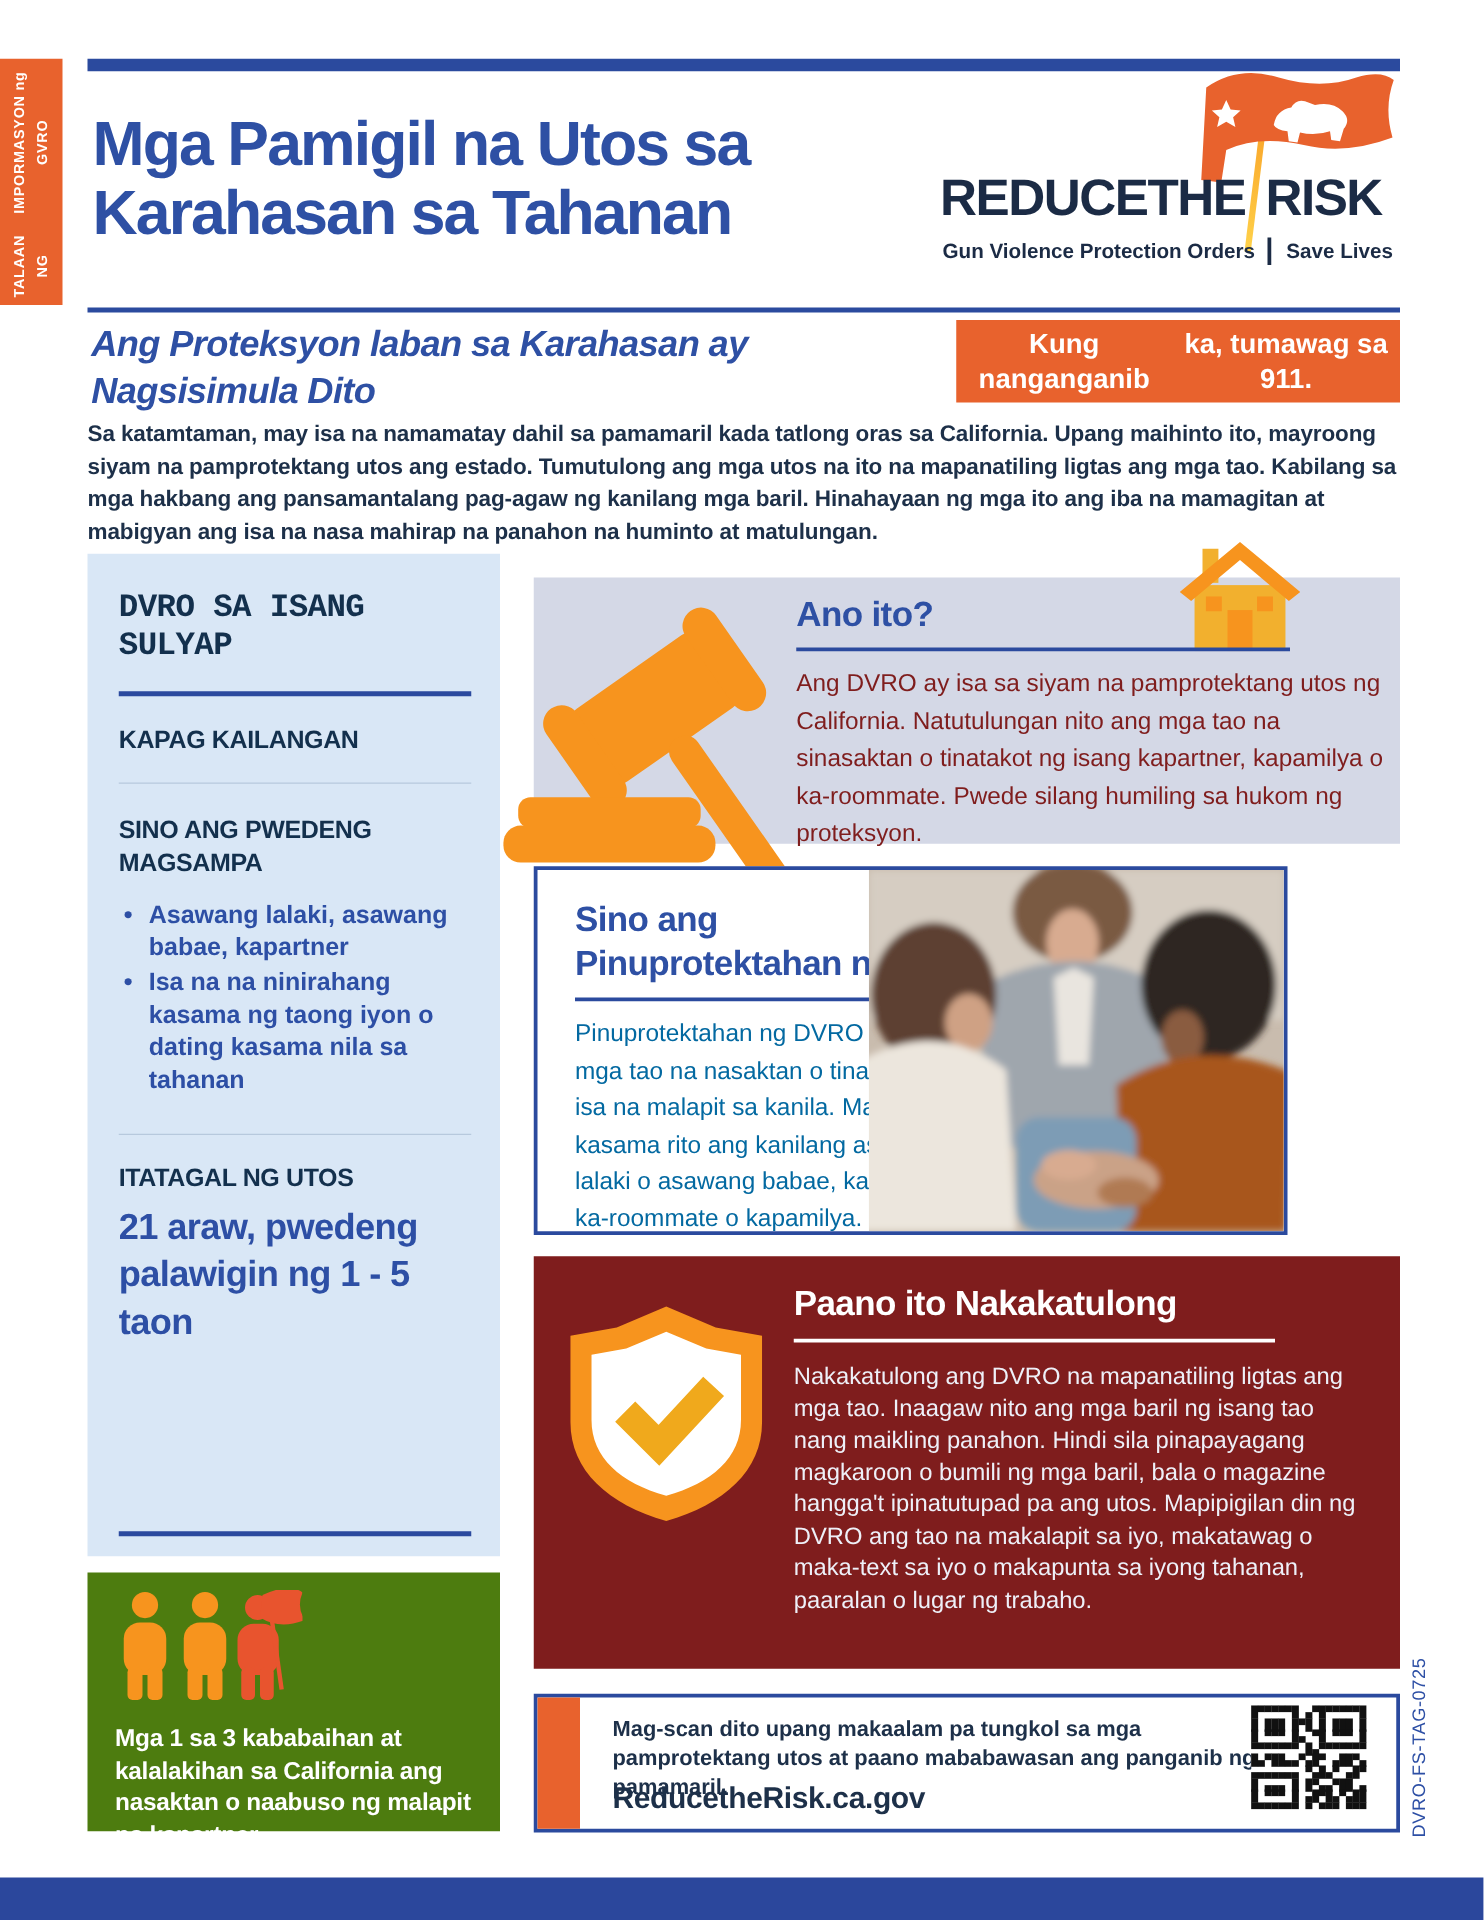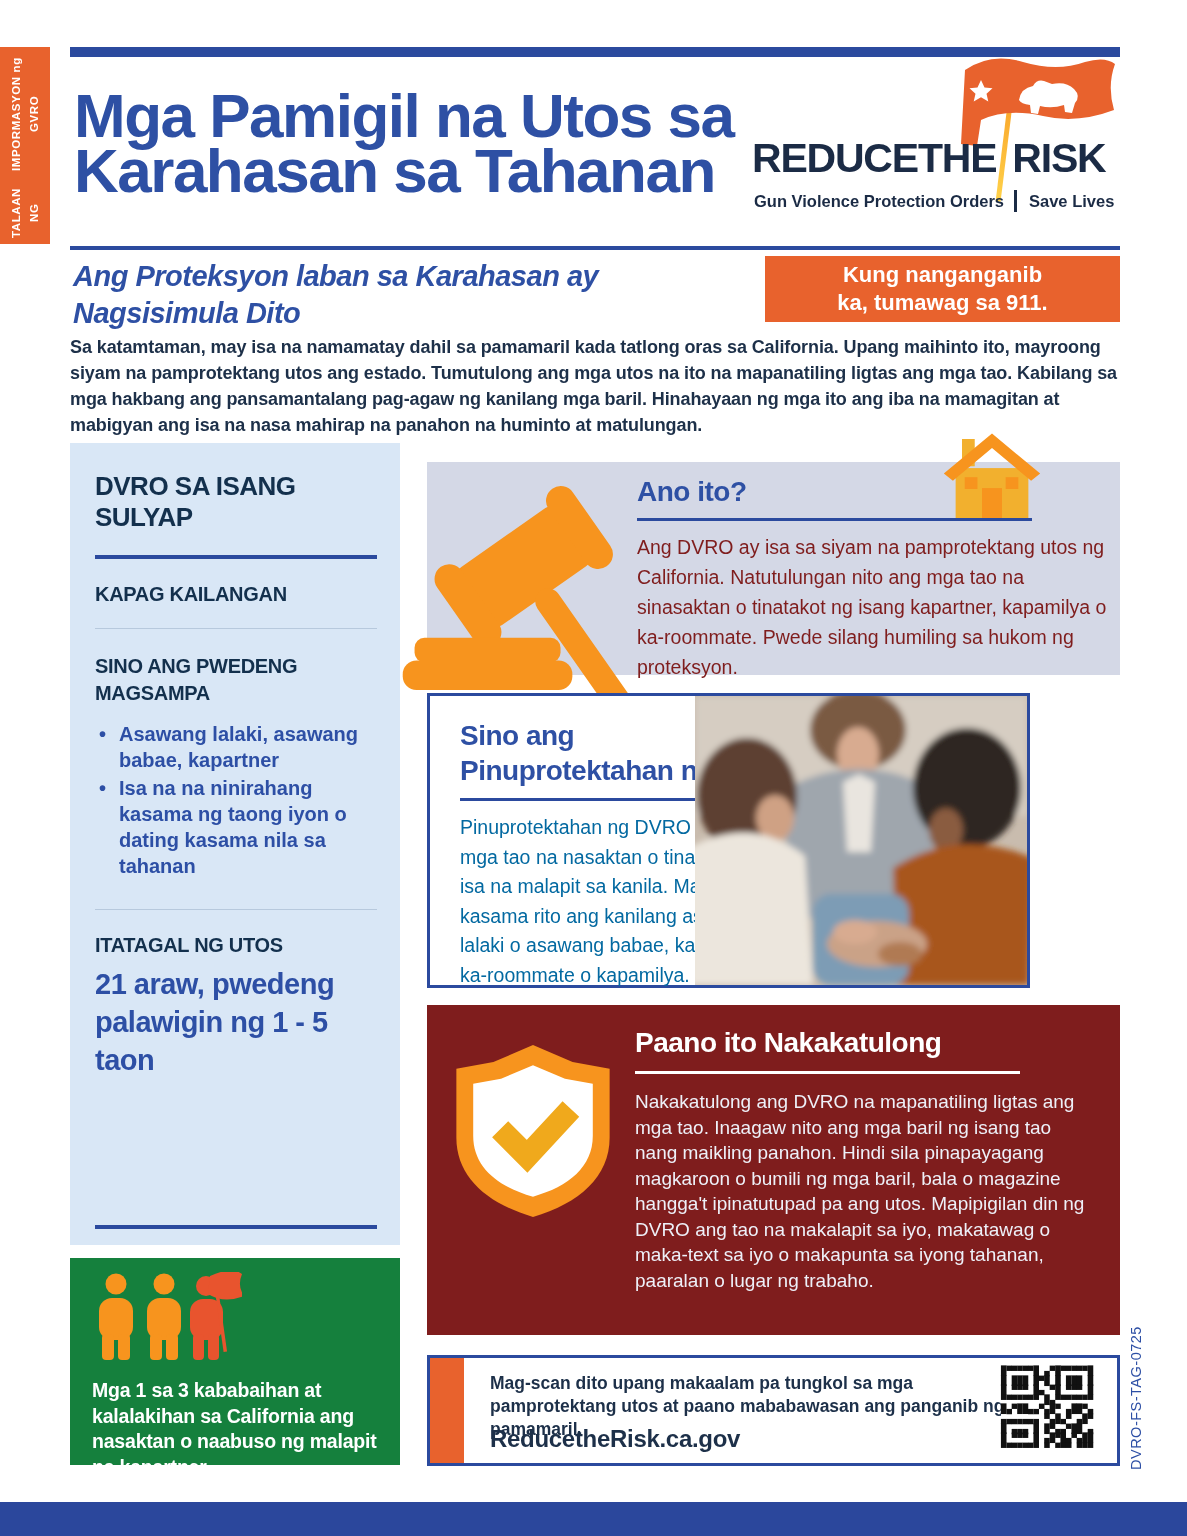--- a/index.html
+++ b/index.html
@@ -6,55 +6,55 @@
   #page{position:relative;width:1187px;height:1536px;background:#ffffff;overflow:hidden;
         font-family:"Liberation Sans",sans-serif;}
   .abs{position:absolute;}
 
   
   .otab{left:0;top:47px;width:50px;height:197px;background:#e8622d;display:flex;align-items:center;justify-content:center;}
   .otab-inner{writing-mode:vertical-rl;transform:rotate(180deg);display:flex;gap:1px;
       color:#fff;font-weight:800;font-size:11.5px;letter-spacing:.6px;text-align:center;line-height:1.6;}
 
   .topbar{left:70px;top:47px;width:1050px;height:10px;background:#2b4a9e;}
-  .page-title{left:74px;top:88px;width:660px;color:#2e50a4;font-weight:800;font-size:62px;line-height:55px;letter-spacing:-1.5px;}
+  .page-title{left:74px;top:88px;width:660px;color:#2e50a4;font-weight:800;font-size:50px;line-height:55px;letter-spacing:-1.5px;}
 
   
   .logo{left:752px;top:76px;width:370px;height:142px;}
   .brandrow{position:absolute;left:0;bottom:36px;display:flex;align-items:flex-start;color:#1b2b45;
       font-weight:800;font-size:41px;letter-spacing:-1.2px;white-space:nowrap;}
   .brandgap{display:inline-block;width:16px;}
   .tagrow{position:absolute;left:2px;bottom:6px;display:flex;align-items:center;color:#1b2b45;
       font-weight:700;font-size:16.5px;white-space:nowrap;}
   .tagdiv{width:3px;height:22px;background:#1b2b45;margin:0 12px 0 10px;}
   .pole{position:absolute;left:252px;top:-12px;width:5px;height:138px;
       background:linear-gradient(#f7941e,#ffd24a);transform:rotate(7deg);}
   .flagsvg{position:absolute;left:205px;top:-18px;}
 
   .rule1{left:70px;top:246px;width:1050px;height:4px;background:#2b4a9e;}
   .sec-head{left:73px;top:258px;width:640px;color:#2e50a4;font-weight:800;font-size:29px;line-height:37px;letter-spacing:-.5px;font-style:italic;}
   .call911{left:765px;top:256px;width:355px;height:66px;background:#e8622d;color:#fff;font-weight:800;
-      font-size:22px;line-height:28px;display:flex;flex-direction:column;align-items:center;justify-content:center;text-align:center;}
+      font-size:22px;line-height:28px;display:flex;align-items:center;justify-content:center;text-align:center;}
   .intro-p{left:70px;top:334px;width:1052px;color:#1d3049;font-weight:700;font-size:18px;line-height:26px;letter-spacing:-.1px;}
 
   
   .glance{left:70px;top:443px;width:330px;height:802px;background:#d9e7f6;box-sizing:border-box;padding:28px 24px 0 25px;}
-  .glance h2{margin:0;color:#13304d;font-size:26px;font-weight:800;letter-spacing:-.5px;}
+  .glance h2{margin:0;color:#13304d;font-size:26px;font-weight:800;letter-spacing:-.5px;font-family:Liberation Mono, monospace;}
   .grule{width:282px;height:4px;background:#2b4a9e;margin:22px 0 24px 0;}
   .glabel{color:#13304d;font-size:20px;font-weight:800;margin:0 0 8px 0;letter-spacing:-.3px;}
   .gblue{color:#2d4fa5;font-size:20px;font-weight:700;line-height:26px;margin:0;}
   .gdiv{width:282px;height:1px;background:#b7c9dd;margin:22px 0 24px 0;}
   .glist{margin:14px 0 0 0;padding:0;list-style:none;}
   .glist li{position:relative;color:#2d4fa5;font-size:20px;font-weight:700;line-height:26px;padding-left:24px;margin-bottom:2px;}
   .glist li::before{content:"•";position:absolute;left:4px;color:#2d4fa5;}
   .gbig{color:#2d4fa5;font-size:29px;font-weight:800;line-height:38px;margin:4px 0 0 0;letter-spacing:-.5px;}
   .grule2{width:282px;height:4px;background:#2b4a9e;margin:0;position:absolute;left:25px;bottom:16px;}
 
   
-  .stat{left:70px;top:1258px;width:330px;height:207px;background:#15803d;box-sizing:border-box;padding:14px 20px 0 22px;}
+  .stat{left:70px;top:1258px;width:330px;height:207px;background:#4d7c0f;box-sizing:border-box;padding:14px 20px 0 22px;}
   .stat-text{color:#fff;font-weight:700;font-size:19.5px;line-height:25.5px;margin-top:6px;letter-spacing:-.2px;}
 
   
   .what{left:427px;top:462px;width:693px;height:213px;background:#d4d8e6;}
   .card-title{color:#2e50a4;font-weight:800;font-size:28px;letter-spacing:-.5px;}
   .what-body{position:absolute;left:210px;top:70px;width:470px;color:#7f1d1d;font-size:19.5px;line-height:30px;}
   .what-title{position:absolute;left:210px;top:14px;}
   .what-rule{position:absolute;left:210px;top:56px;width:395px;height:3px;background:#2b4a9e;}
   .gavel{position:absolute;left:-28px;top:18px;}
   .house{position:absolute;right:78px;top:-34px;}

